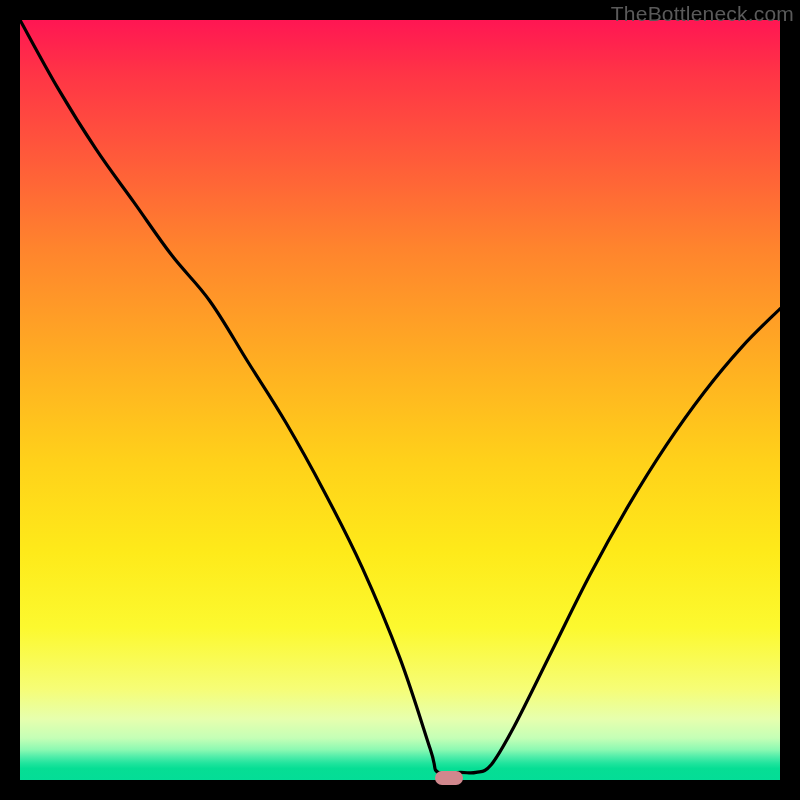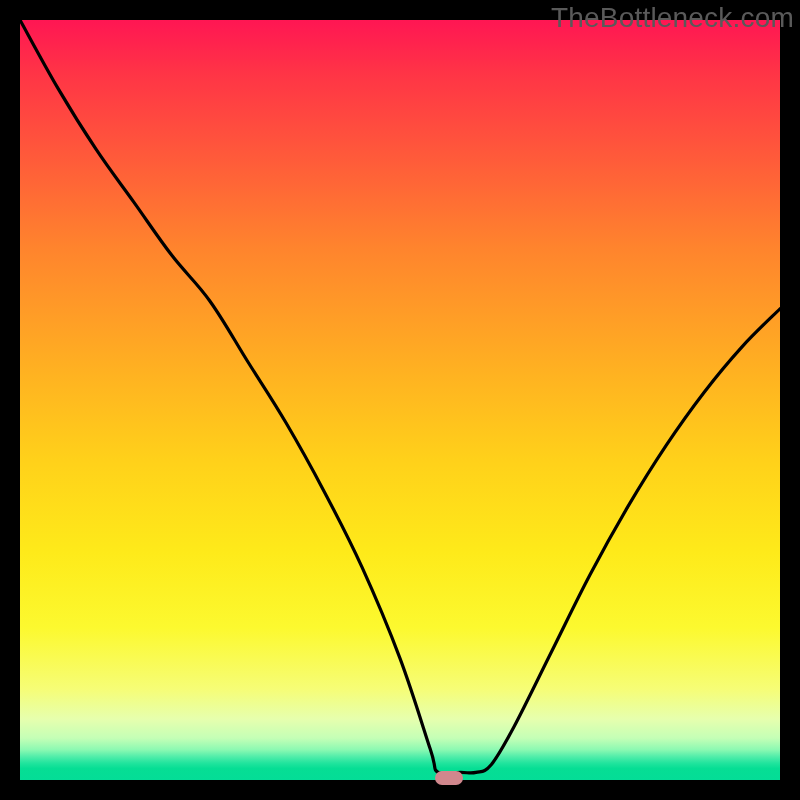--- a/index.html
+++ b/index.html
@@ -14,21 +14,21 @@
   .container {
     position: relative;
     width: 800px;
     height: 800px;
   }
   .watermark {
     position: absolute;
     top: 2px;
     right: 6px;
     color: #5a5a5a;
-    font-size: 28px;
+    font-size: 21px;
     font-weight: 500;
     z-index: 20;
     letter-spacing: 0.2px;
   }
   .plot-area {
     position: absolute;
     left: 20px;
     top: 20px;
     width: 760px;
     height: 760px;

